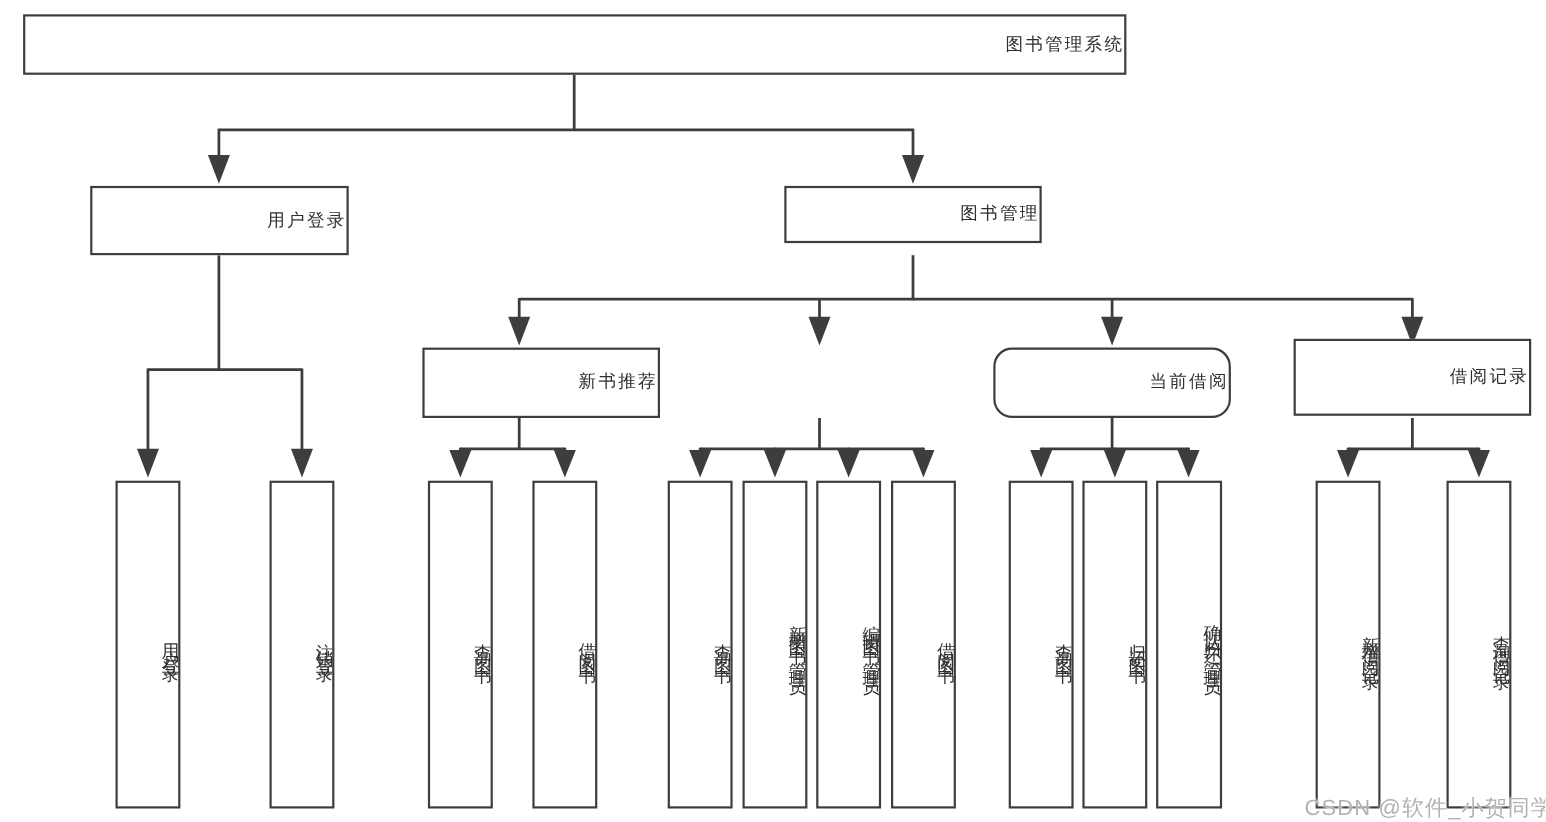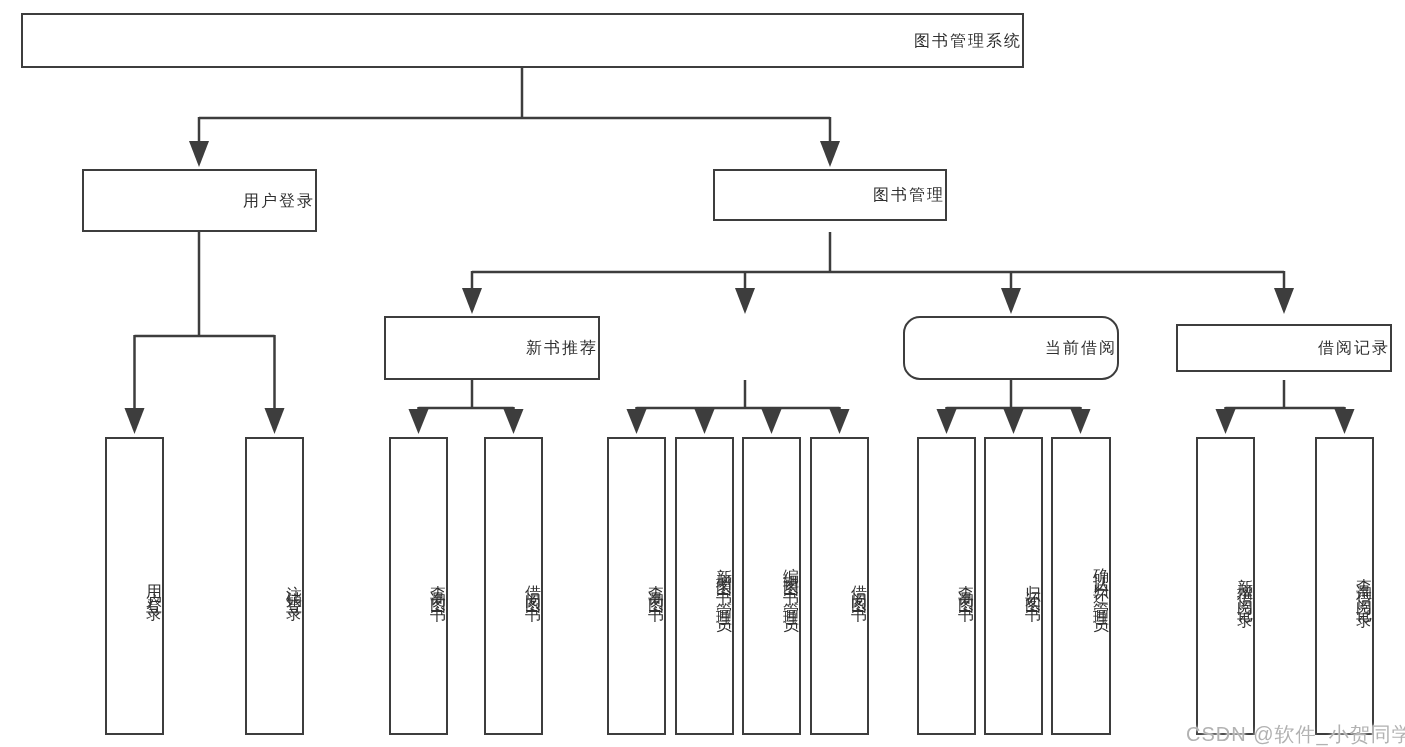--- a/index.html
+++ b/index.html
@@ -124,21 +124,21 @@
   <div class="node h-node" style="left:713px; top:169px; width:234px; height:52px;">
     <span>图书管理</span>
   </div>
 
   <div class="node h-node" style="left:364px; top:316px; width:216px; height:64px;margin-left:20px;">
     <span>新书推荐</span>
   </div>
   <div class="node h-node" style="left:903px; top:316px; width:216px; height:64px;border-radius:17px;">
     <span>当前借阅</span>
   </div>
-  <div class="node h-node" style="left:1176px; top:324px; width:216px; height:48px;">
+  <div class="node h-node" style="left:1176px; top:308px; width:216px; height:70px;">
     <span>借阅记录</span>
   </div>
 
   <div class="node v-node" style="left:105px; top:437px; width:59px; height:298px;">
     <span>用户登录</span>
   </div>
   <div class="node v-node" style="left:245px; top:437px; width:59px; height:298px;">
     <span>注销登录</span>
   </div>
 

